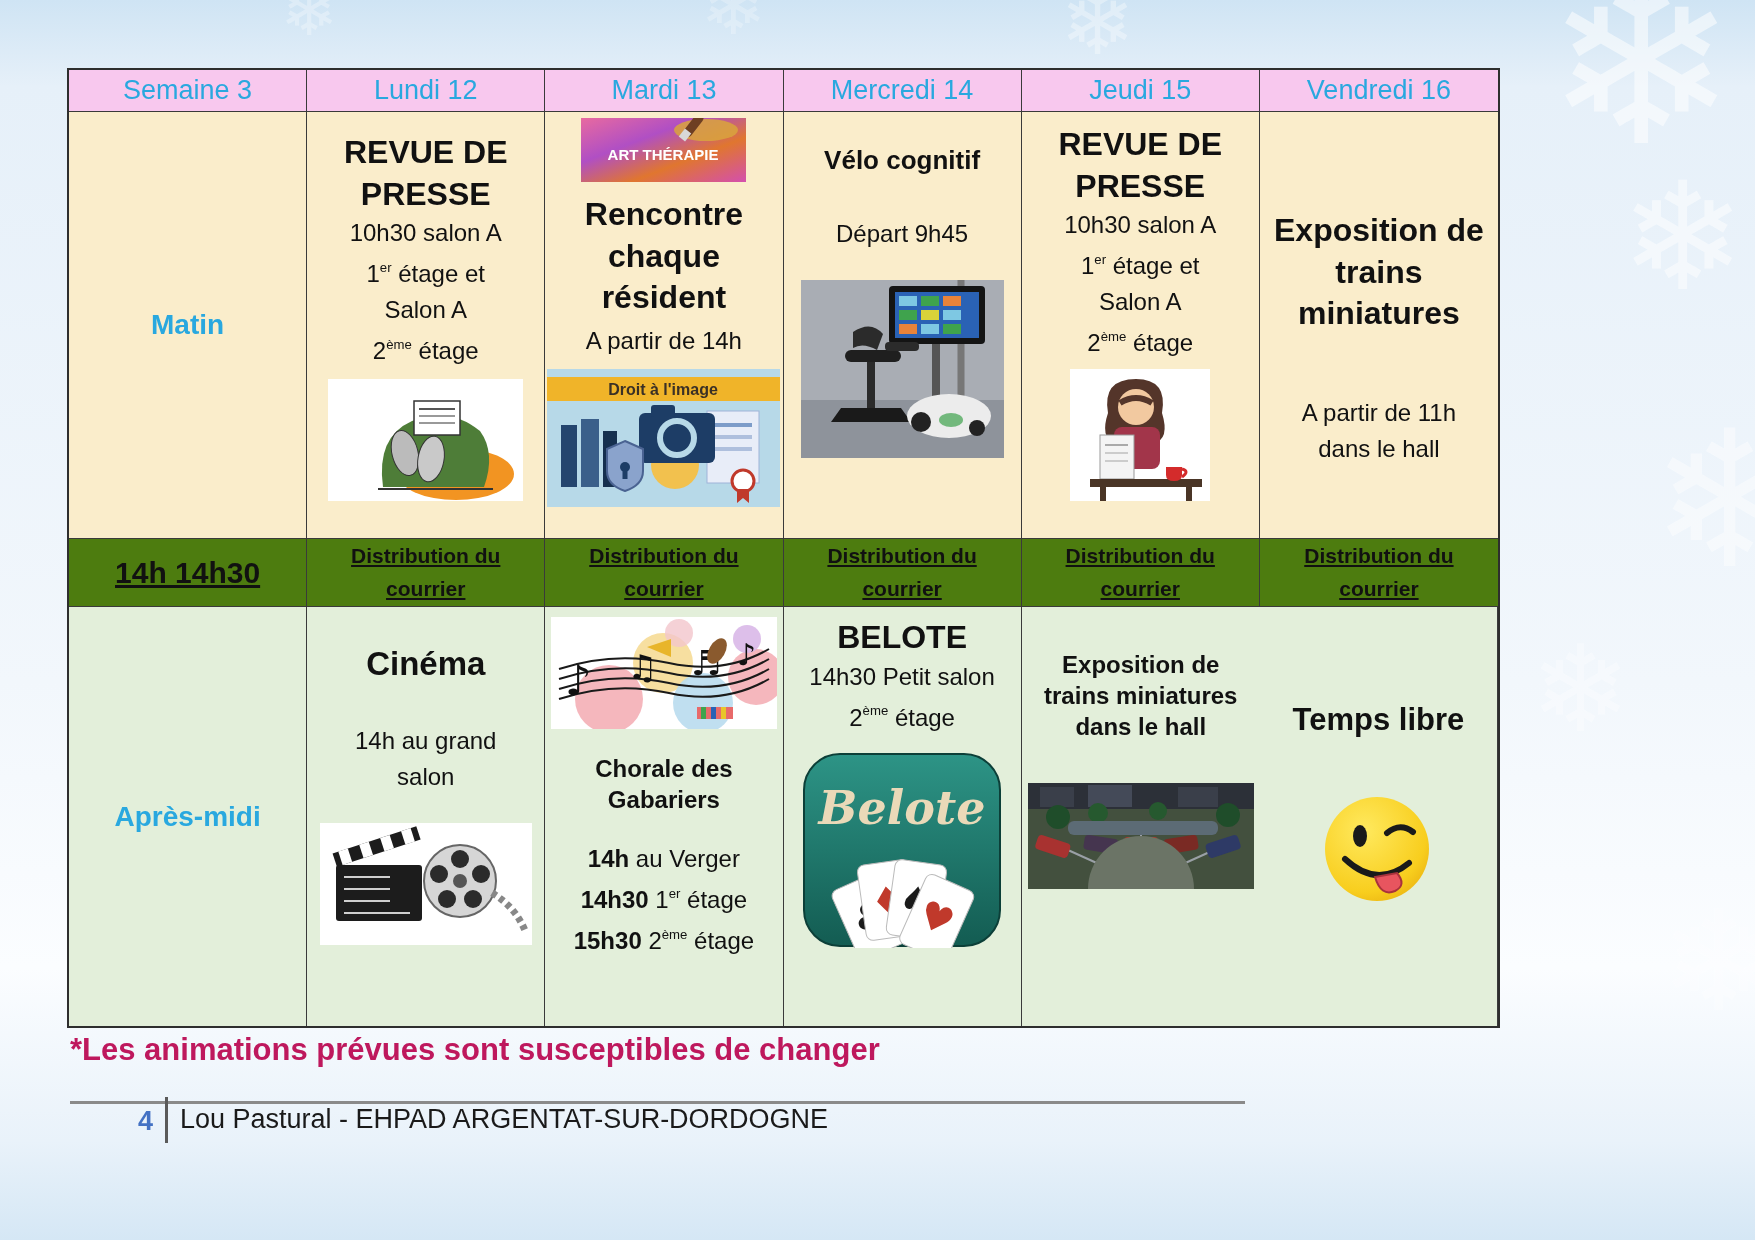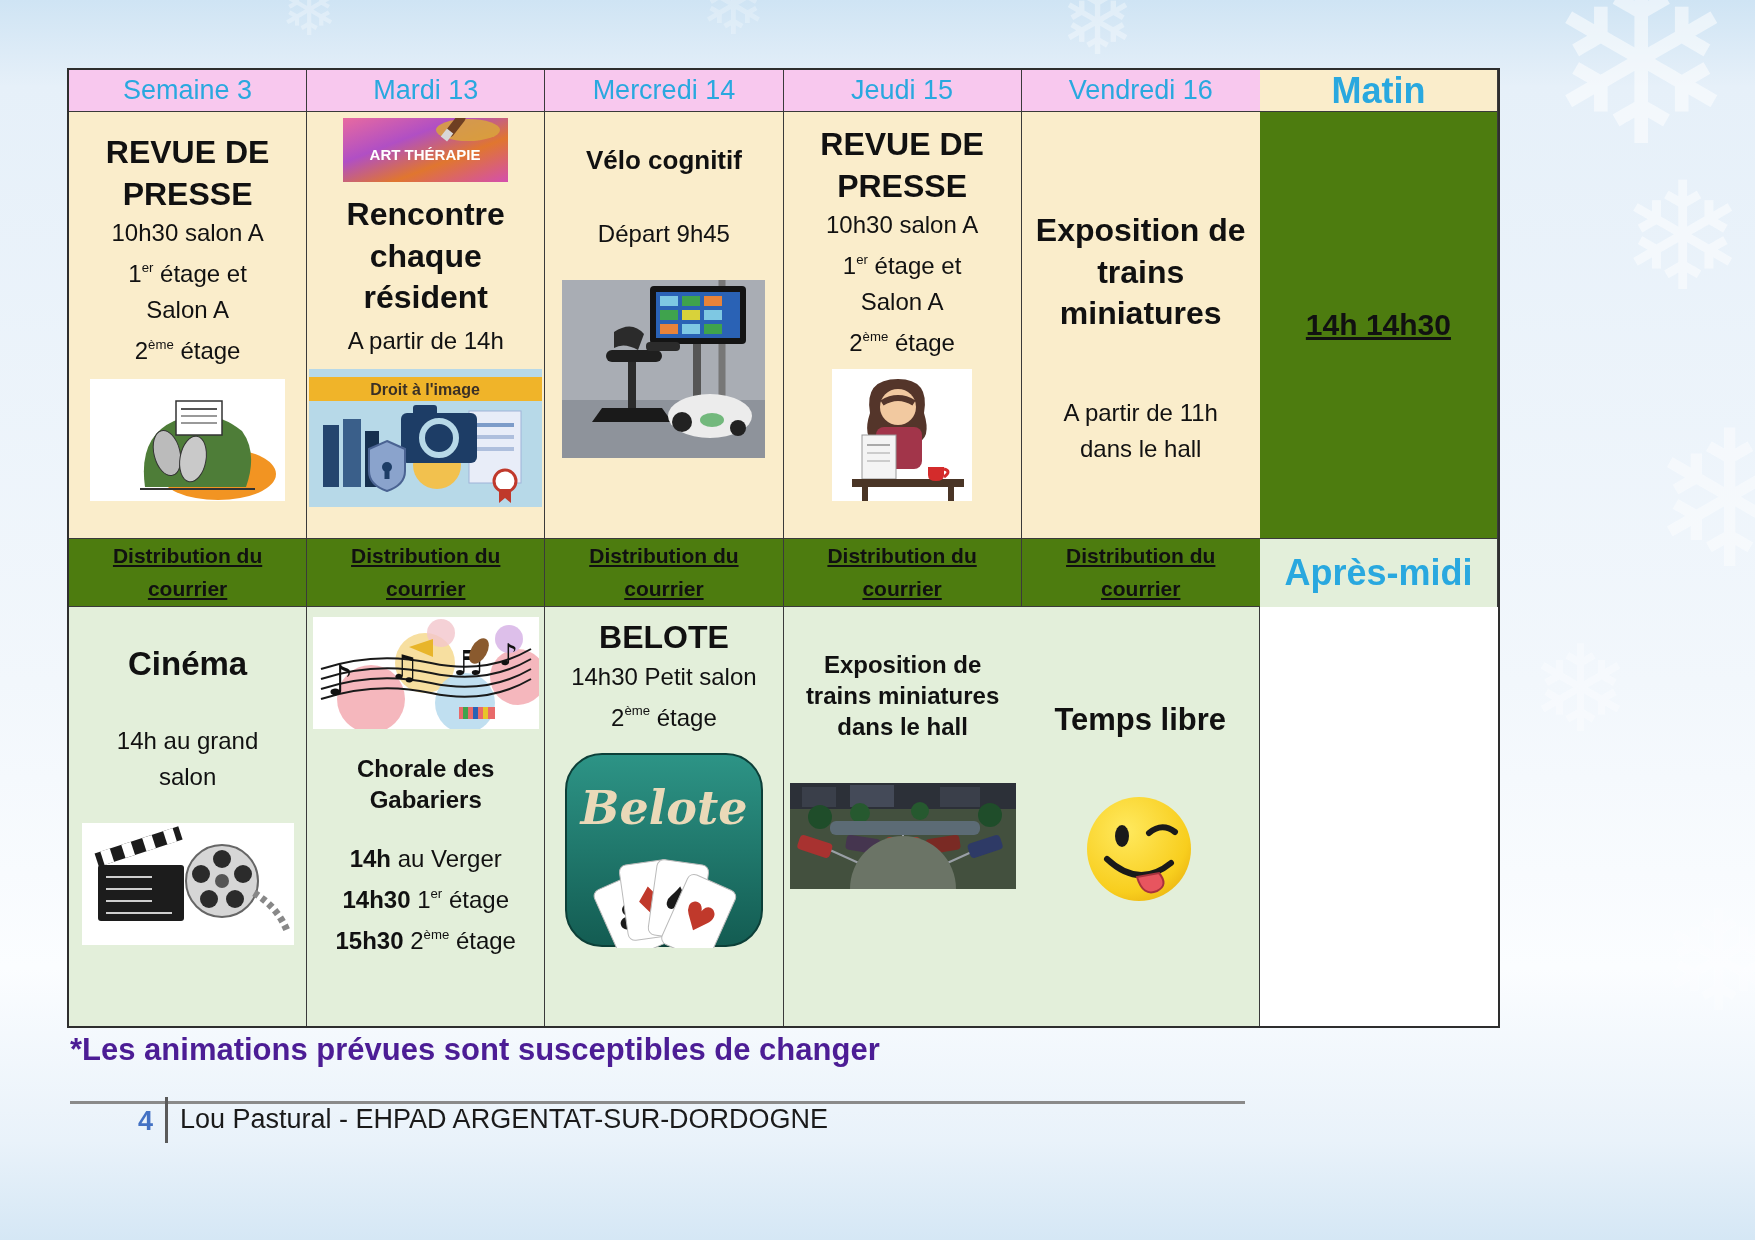--- a/index.html
+++ b/index.html
@@ -18,34 +18,34 @@
   }
   .cell { border-right:1.5px solid #3a3a3a; border-bottom:1.5px solid #3a3a3a;
           display:flex; flex-direction:column; align-items:center; overflow:hidden; }
   .col6 { border-right:none; }
   .row4 { border-bottom:none; }
   .hdr { background:#f8c8ee; justify-content:center; }
   .hdr .htxt { color:#29a8df; font-size:27px; font-weight:400; }
   .matin { background:#faedcb; }
   .mid { background:#4d7c0f; justify-content:center;text-decoration:underline; }
   .pm { background:#e3efda; }
-  .rowlabel { color:#29a8df; font-size:36px; font-weight:700; }
+  .rowlabel { color:#29a8df; font-size:28px; font-weight:700; }
   .vcenter { justify-content:center; }
   .act-title { font-weight:700; font-size:32px; text-align:center; line-height:1.3; }
   .big-title { font-weight:700; font-size:33px; text-align:center; }
   .line { font-size:24px; text-align:center; line-height:36px; }
   .tbold { font-weight:700; }
   sup { font-size:0.55em; position:relative; top:-0.1em; vertical-align:super; }
   .w165{max-width:165px;} .w170{max-width:170px;}
   .w190{max-width:190px;} .w215{max-width:215px;} .w220{max-width:220px;} .w235{max-width:235px;}
   .mid-label { font-size:30px; font-weight:700; }
   .mid-act { font-size:21px; font-weight:700; text-align:center; line-height:1.55; max-width:175px; }
   .note {
     position:absolute; left:70px; top:1032px; z-index:2;
-    color:#4c1d95; font-size:31px; font-weight:700;
+    color:#be185d; font-size:31px; font-weight:700;
   }
   .foot-rule { position:absolute; left:70px; top:1101px; width:1175px; height:3px; background:#8a8a8a; z-index:2; }
   .foot-page { position:absolute; left:138px; top:1106px; color:#4472c4; font-size:27px; font-weight:700; z-index:2; }
   .foot-sep { position:absolute; left:165px; top:1097px; width:3px; height:46px; background:#5a5a5a; z-index:2; }
   .foot-text { position:absolute; left:180px; top:1104px; font-size:27px; color:#1a1a1a; z-index:2; }
   svg { display:block; }
 </style>
 </head>
 <body>
 
@@ -55,20 +55,23 @@
 <span class="snow" style="left:1530px;top:620px;font-size:120px;opacity:.35;">❄</span>
 <span class="snow" style="left:1060px;top:-30px;font-size:90px;opacity:.35;">❄</span>
 <span class="snow" style="left:280px;top:-30px;font-size:70px;opacity:.3;">❄</span>
 <span class="snow" style="left:700px;top:-40px;font-size:80px;opacity:.25;">❄</span>
 <span class="snow" style="left:1660px;top:880px;font-size:140px;opacity:.3;">❄</span>
 
 <div class="schedule">
 
   <div class="cell hdr">
       <span class="htxt">Semaine 3</span>
+    </div>
+  <div class="cell hdr">
+      <span class="htxt">Lundi 12</span>
     </div>
   <div class="cell hdr">
       <span class="htxt">Mardi 13</span>
     </div>
   <div class="cell hdr">
       <span class="htxt">Mercredi 14</span>
     </div>
   <div class="cell hdr">
       <span class="htxt">Jeudi 15</span>
     </div>

